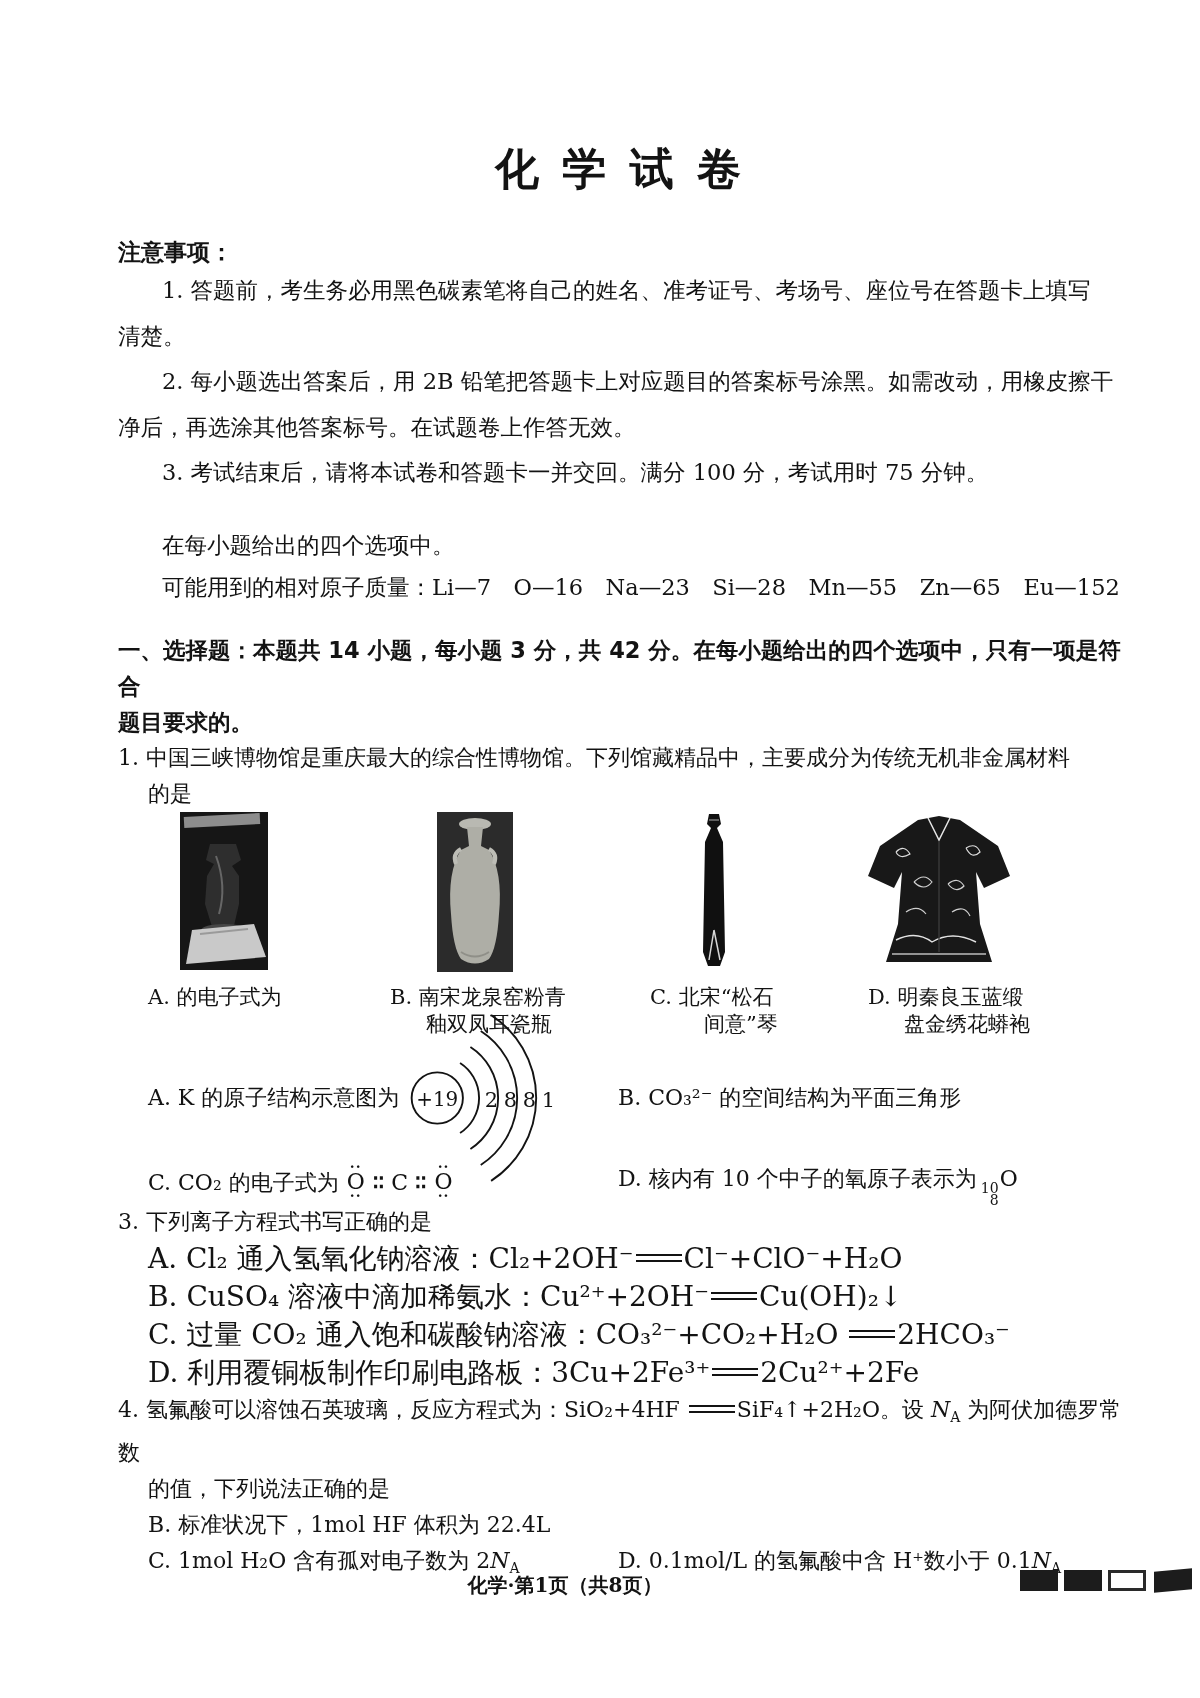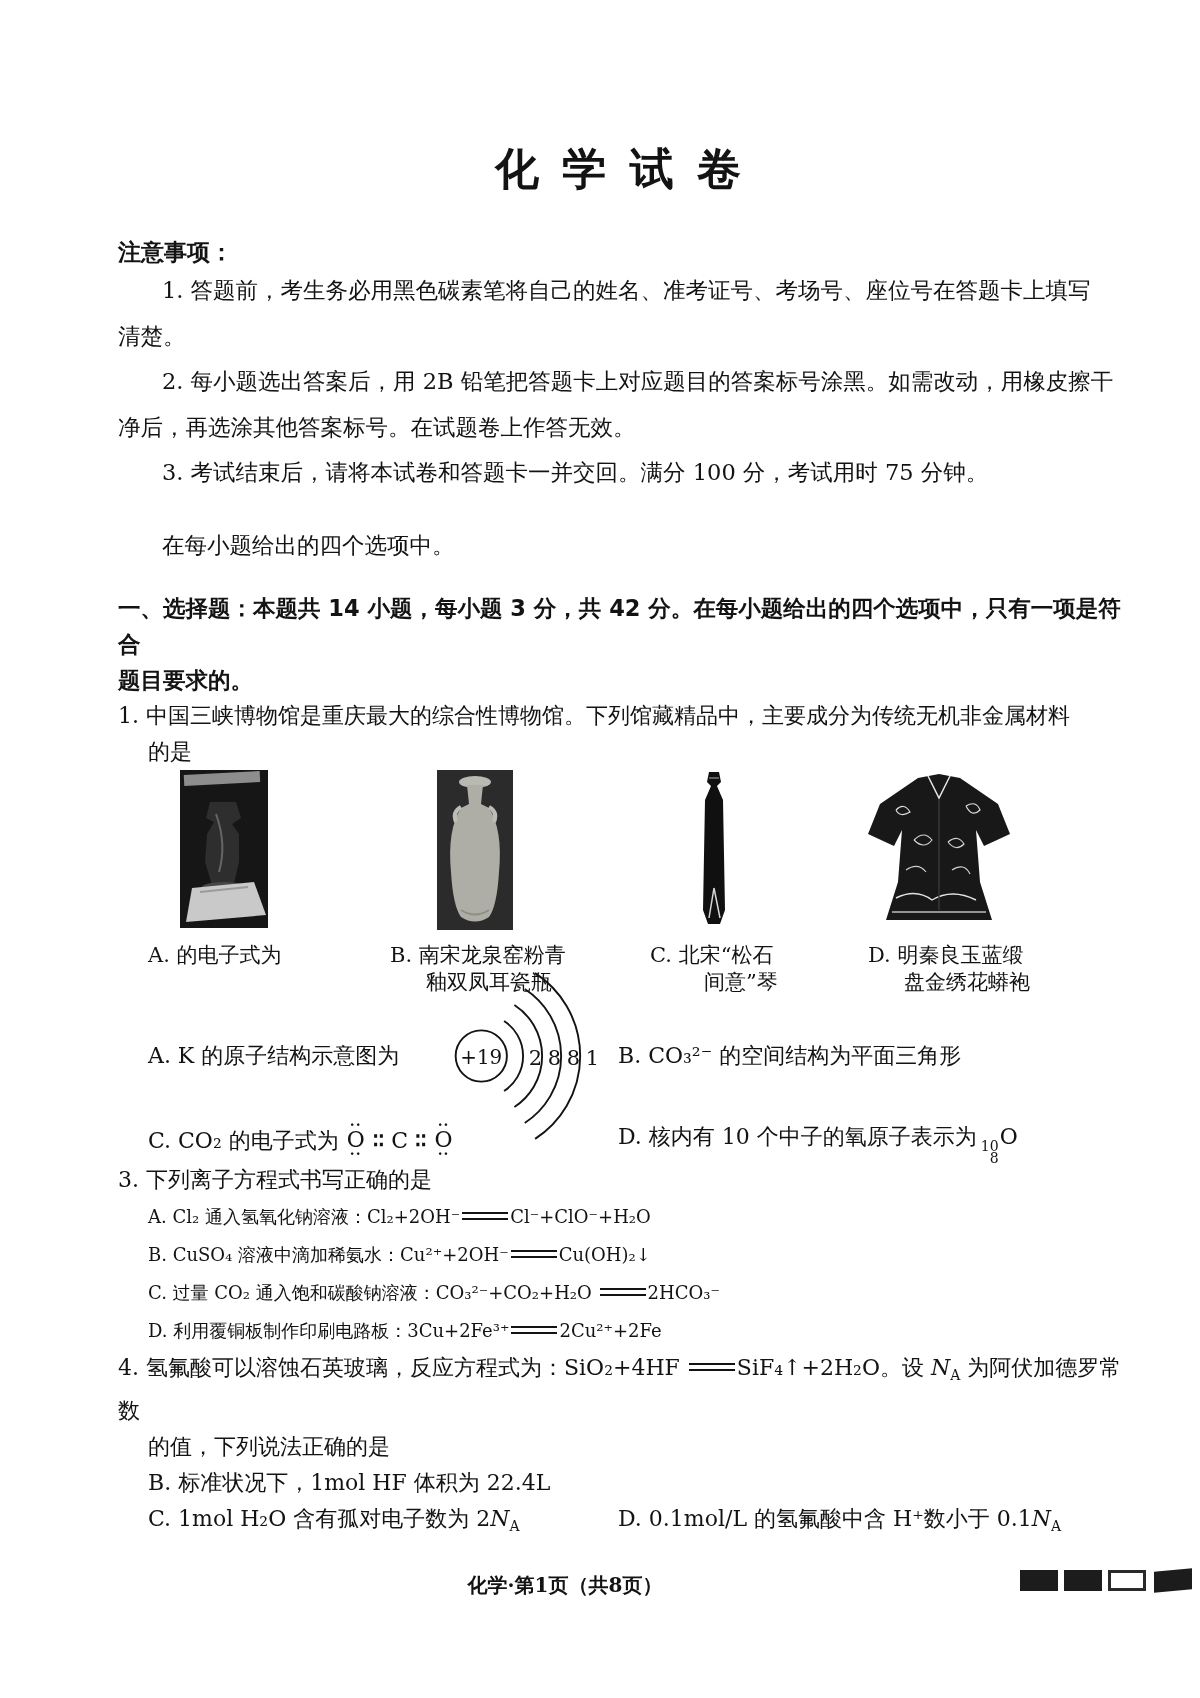--- a/index.html
+++ b/index.html
@@ -25,41 +25,41 @@
 
   .figs{position:relative;height:230px;margin-top:0;}
   .fig{position:absolute;top:0;}
   .figA{left:62px;}  .figB{left:319px;}  .figC{left:578px;}  .figD{left:748px;}
   .flab{position:absolute;top:172px;font-size:21px;line-height:27px;}
   .flab .l2{padding-left:36px;}
   .flab .l2c{padding-left:54px;}
 
   .q2{margin-top:14px;}
   .optrow{display:flex;padding-left:30px;font-size:22px;line-height:36px;}
-  .colA{width:470px;gap:44px;}
+  .colA{width:470px;}
   .rowAB{margin:34px 0 0;height:44px;align-items:center;}
   .rowAB .colA{display:flex;align-items:center;}
   .rowCD{margin:44px 0 0;height:40px;align-items:center;}
 
   .atom{margin:-62px 4px -62px 6px;vertical-align:middle;}
 
   .edot{display:inline-flex;flex-direction:column;align-items:center;vertical-align:middle;
         line-height:1;margin:0 1px 4px;}
   .ed-d{font-size:14px;line-height:8px;letter-spacing:1px;font-weight:700;}
   .ed-o{font-size:22px;line-height:21px;}
   .bond{letter-spacing:0;font-weight:700;}
 
   .iso{display:inline-flex;flex-direction:column;align-items:flex-end;vertical-align:-7px;
        line-height:1;margin:16px 1px 0 4px;}
   .iso span{font-size:14px;line-height:12px;}
 
   .dbl{display:inline-block;width:46px;height:8px;border-top:2.5px solid #131313;
        border-bottom:2.5px solid #131313;box-sizing:border-box;vertical-align:middle;
        margin:0 2px 4px;}
-  .q3opt{padding-left:30px;font-size:18px;line-height:38px;}
+  .q3opt{padding-left:30px;font-size:28px;line-height:38px;}
   .q3{margin-top:0;}
   .nvar{font-family:"DejaVu Serif","Liberation Serif",serif;font-style:italic;}
   .nsub{font-size:14px;}
 
   .footer{position:absolute;left:395px;top:1572px;width:340px;text-align:center;
           font-size:20px;font-weight:600;}
   .mark{position:absolute;top:1570px;width:38px;height:21px;background:#1c1c1c;}
   .m1{left:1020px;} .m2{left:1064px;}
   .m3{left:1108px;background:#fff;border:3px solid #2a2a2a;box-sizing:border-box;}
   .m4{left:1154px;transform:skewY(-5deg);}
@@ -73,20 +73,21 @@
     <div class="title">化 学 试 卷</div>
 
     <div class="nhead">注意事项：</div>
     <div class="nline ind">1. 答题前，考生务必用黑色碳素笔将自己的姓名、准考证号、考场号、座位号在答题卡上填写</div>
     <div class="nline">清楚。</div>
     <div class="nline ind">2. 每小题选出答案后，用 2B 铅笔把答题卡上对应题目的答案标号涂黑。如需改动，用橡皮擦干</div>
     <div class="nline">净后，再选涂其他答案标号。在试题卷上作答无效。</div>
     <div class="nline ind">3. 考试结束后，请将本试卷和答题卡一并交回。满分 100 分，考试用时 75 分钟。</div>
 
     <div class="ref ref1">在每小题给出的四个选项中。</div>
+    <div class="ref">可能用到的相对原子质量：Li—7　O—16　Na—23　Si—28　Mn—55　Zn—65　Eu—152</div>
 
     <div class="sec">
       <div>一、选择题：本题共 14 小题，每小题 3 分，共 42 分。在每小题给出的四个选项中，只有一项是符合</div>
       <div>题目要求的。</div>
     </div>
 
     <div class="q1">
       <div class="ql">1. 中国三峡博物馆是重庆最大的综合性博物馆。下列馆藏精品中，主要成分为传统无机非金属材料</div>
       <div class="ql qcont">的是</div>
 

